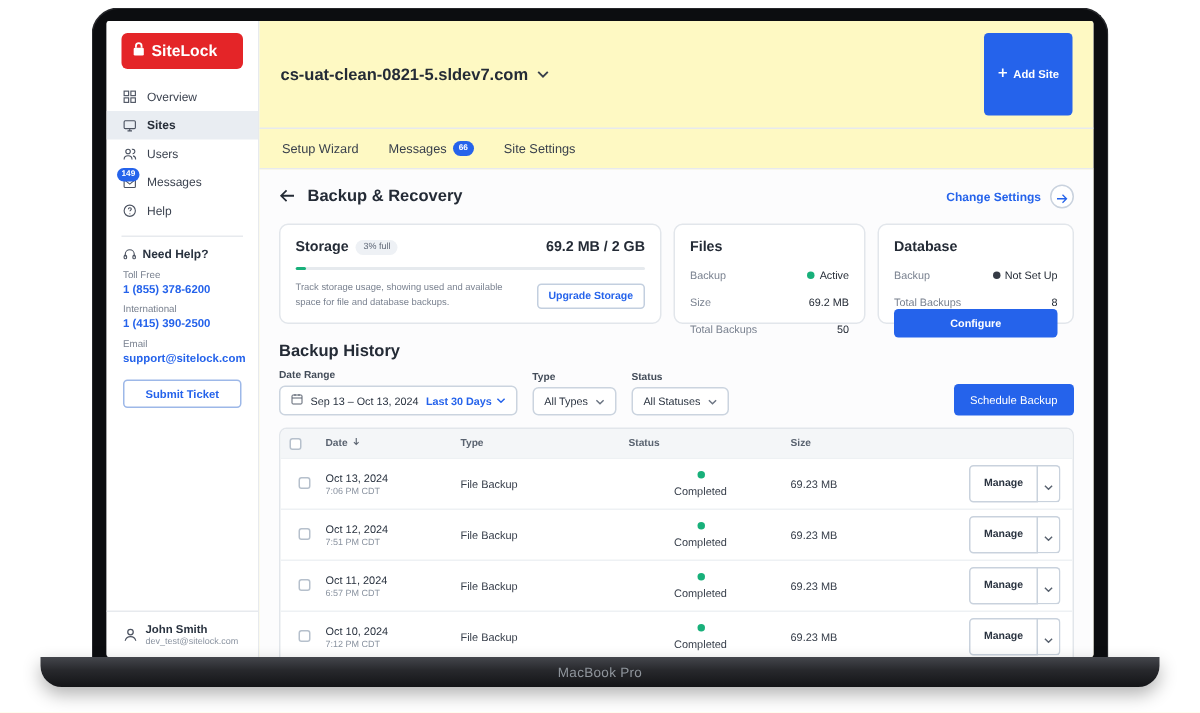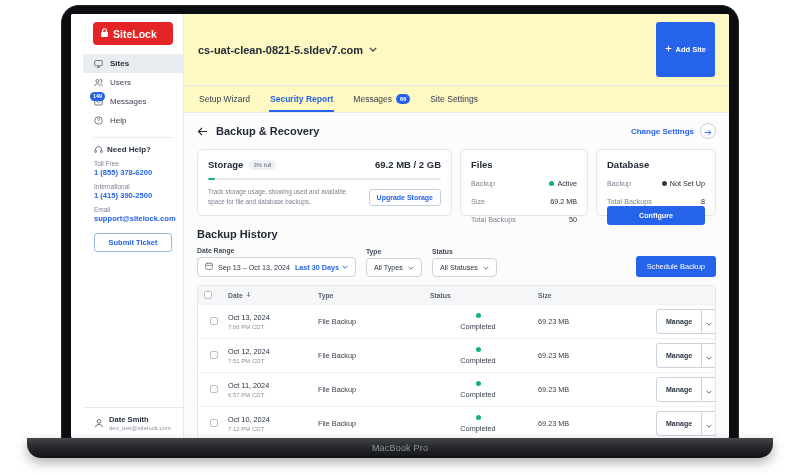--- a/index.html
+++ b/index.html
@@ -13,22 +13,22 @@
             background:#0c0d10; border:1px solid #26272b; border-bottom:none;
             border-radius:18px 18px 0 0; padding:8px 9px 0 9px; }
   .screen-inner { width:658px; height:424px; background:#ffffff; border-radius:2px;
                   overflow:hidden; display:flex; }
   .base { position:absolute; left:27px; top:438px; width:746px; height:20px;
           background:linear-gradient(180deg,#44464c 0%, #27282c 45%, #131417 100%);
           border-radius:0 0 14px 14px; display:flex; align-items:center; justify-content:center;
           color:#8f959c; font-size:9px; letter-spacing:.2px; box-shadow:0 5px 12px rgba(0,0,0,.3); }
 
   
-  .sidebar { width:113px; flex-shrink:0; background:#fff; border-right:1px solid #e7eaee;
-             display:flex; flex-direction:column;padding-left:12px; }
+  .sidebar { width:102px; flex-shrink:0; background:#fff; border-right:1px solid #e7eaee;
+             display:flex; flex-direction:column; }
   .logo { margin:8px 10px 5px; background:#e42528; border-radius:4px; padding:5px 7px;
           display:flex; align-items:center; gap:4px; color:#fff; font-weight:bold; font-size:10.5px; }
   .nav { margin-top:4px; }
   .nav-item { display:flex; align-items:center; gap:7px; padding:5px 11px; font-size:8px; color:#3c4350; cursor:pointer; }
   .nav-item.active { background:#e9edf2; font-weight:bold; color:#272e39; }
   .icon-wrap { position:relative; display:inline-flex; color:#4b5260; }
   .nav-badge { position:absolute; top:-6px; left:-4px; background:#2563eb; color:#fff;
                font-size:5.5px; font-weight:bold; line-height:1; padding:2px 3px; border-radius:6px; }
   .sep { border-top:1px solid #e7eaee; margin:7px 10px; }
   .help-block { padding:0 11px; }
@@ -130,20 +130,31 @@
           <span>
             <svg viewBox="0 0 12 14" width="9" height="11">
                 <rect x="1.5" y="6" width="9" height="7" rx="1.2" fill="#fff"></rect>
                 <path d="M3.5 6V4.5a2.5 2.5 0 0 1 5 0V6" fill="none" stroke="#fff" stroke-width="1.6"></path>
               </svg>
           </span>
           <span>SiteLock</span>
         </div>
 
         <nav class="nav">
+          <div class="nav-item">
+            <span class="icon-wrap">
+              <svg viewBox="0 0 12 12" width="9" height="9" fill="none" stroke="currentColor">
+                  <rect x="1" y="1" width="4" height="4"></rect>
+                  <rect x="7" y="1" width="4" height="4"></rect>
+                  <rect x="1" y="7" width="4" height="4"></rect>
+                  <rect x="7" y="7" width="4" height="4"></rect>
+                </svg>
+            </span>
+            <span>Overview</span>
+          </div>
           <div class="nav-item active">
             <span class="icon-wrap">
               <svg viewBox="0 0 12 12" width="9" height="9" fill="none" stroke="currentColor">
                   <rect x="1" y="2" width="10" height="7" rx="1"></rect>
                   <path d="M4 11h4M6 9v2"></path>
                 </svg>
             </span>
             <span>Sites</span>
           </div>
           <div class="nav-item">
@@ -204,21 +215,21 @@
         <div class="spacer"></div>
 
         <div class="user">
           <span class="icon-wrap">
             <svg viewBox="0 0 12 12" width="10" height="10" fill="none" stroke="currentColor">
                 <circle cx="6" cy="4" r="2.2"></circle>
                 <path d="M1.8 11c.4-2.2 2-3.4 4.2-3.4s3.8 1.2 4.2 3.4"></path>
               </svg>
           </span>
           <span>
-            <div class="user-name">Date Smith</div>
+            <div class="user-name">John Smith</div>
             <div class="user-email">dev_test@sitelock.com</div>
           </span>
         </div>
       </aside>
 
       <main class="main">
 
         <div class="top">
           <div class="domain">
             <span>cs-uat-clean-0821-5.sldev7.com</span>
@@ -234,23 +245,20 @@
                   <path d="M5 1v8M1 5h8" stroke="#fff" stroke-width="1.6"></path>
                 </svg>
             </span>
             <span>Add Site</span>
           </button>
         </div>
 
         <div class="tabs">
           <div class="tab">
             <span>Setup Wizard</span>
-          </div>
-          <div class="tab active">
-            <span>Security Report</span>
           </div>
           <div class="tab">
             <span>Messages</span>
             <span class="tab-badge">66</span>
           </div>
           <div class="tab">
             <span>Site Settings</span>
           </div>
         </div>
 

